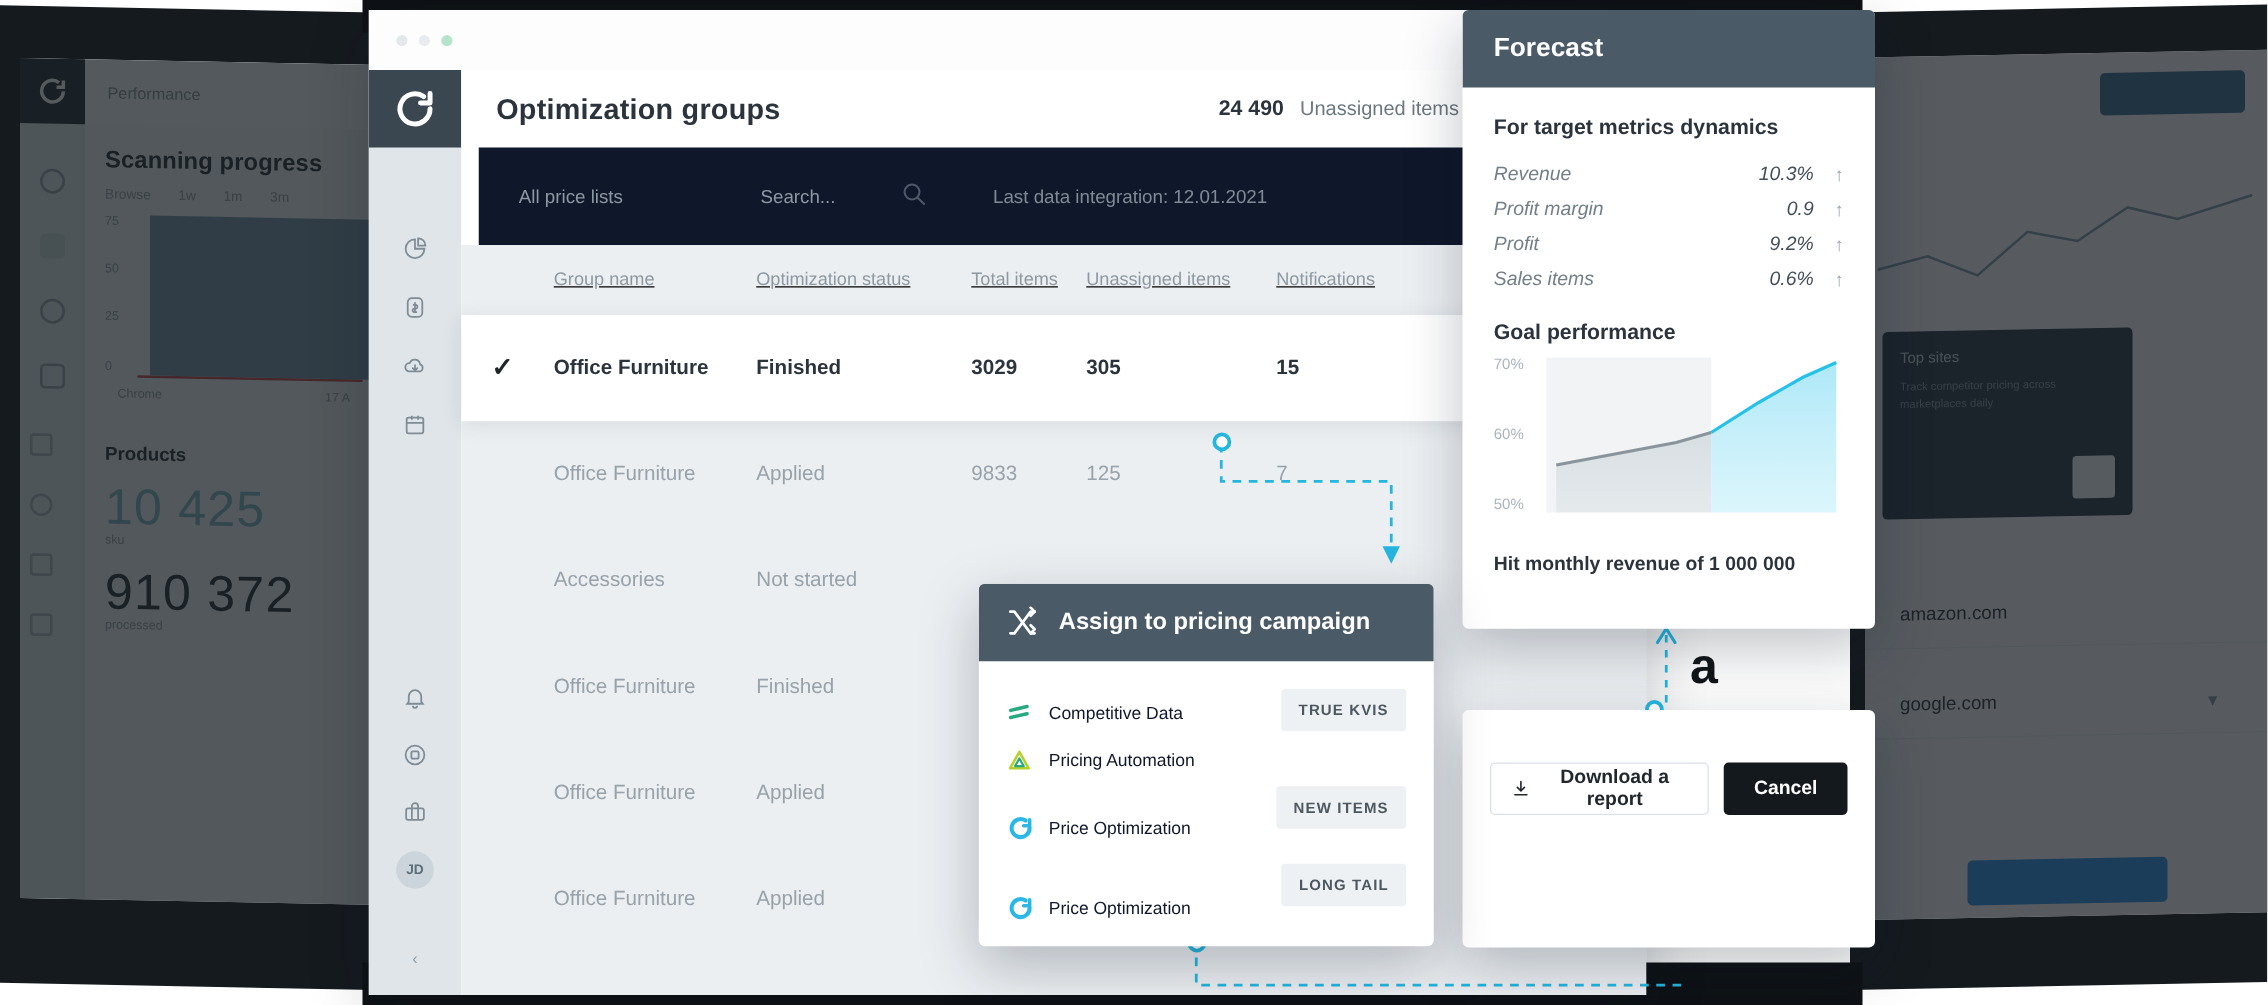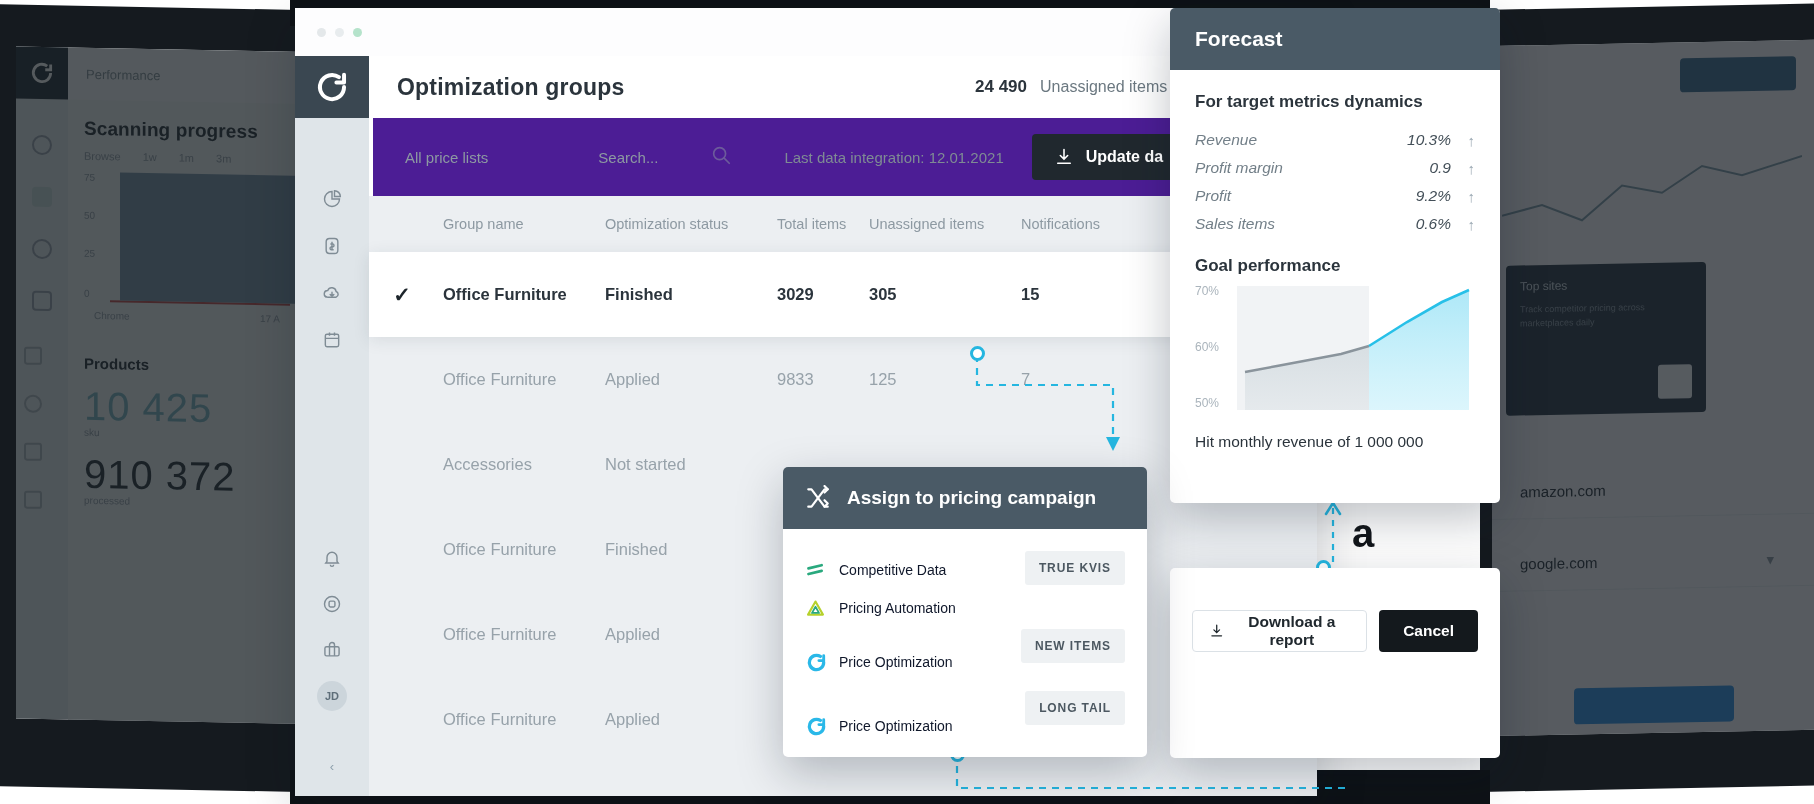--- a/index.html
+++ b/index.html
@@ -113,34 +113,34 @@
   #m-collapse { position:absolute; left:0; width:74px; height:20px; display:flex; align-items:center; justify-content:center; color:#8ea0ac; font-size:13px;}
 
   
   #m-header { position:absolute; left:74px; top:48px; right:0; height:62px; background:#ffffff; display:flex; align-items:center;justify-content:center; }
   #m-title { margin-left:28px; font-size:23px; font-weight:700; color:#2b343c; letter-spacing:.2px; }
   #m-unassigned { margin-left:auto; display:flex; align-items:baseline; gap:13px; padding-right:24px; }
   #m-unassigned .num { font-size:17px; font-weight:700; color:#2b343c; }
   #m-unassigned .txt { font-size:16px; color:#6b7880; }
 
   
-  #m-toolbar { position:absolute; left:78px; top:110px; right:0; height:78px; background:#4c1d95; display:flex; align-items:center; }
+  #m-toolbar { position:absolute; left:88px; top:110px; right:0; height:78px; background:#0f172a; display:flex; align-items:center; }
   .tb-item { font-size:15px; color:#8d99a2; }
   #tb-pricelists { margin-left:32px; }
   #tb-search { margin-left:110px; }
   #tb-searchicon { margin-left:52px; opacity:.5; }
   #tb-lastdata { margin-left:52px; color:#7f8b94; }
   #tb-update {
     margin-left:28px; height:46px; padding:0 22px; background:#20282e; color:#fff;
     font-size:16px; font-weight:700; border-radius:4px; display:flex; align-items:center; gap:12px; border:none; cursor:pointer; white-space:nowrap;
   }
 
   
   #m-table { position:absolute; left:74px; top:188px; right:0; bottom:0; background:#eceff2; }
-  #thead { display:flex; align-items:center; height:56px; padding-left:22px; }
+  #thead { display:flex; align-items:center; height:56px; padding-left:22px;text-decoration:underline; }
   #thead .th { font-size:14.5px; color:#8d99a2; }
   .c-check { width:52px; flex:0 0 52px; }
   .c-name  { width:162px; flex:0 0 162px; }
   .c-stat  { width:172px; flex:0 0 172px; }
   .c-tot   { width:92px;  flex:0 0 92px; }
   .c-unas  { width:152px; flex:0 0 152px; }
   .c-noti  { width:140px; flex:0 0 140px; }
 
   .trow { display:flex; align-items:center; height:85px; padding-left:22px; }
   .trow .cell { font-size:16.5px; color:#97a2aa; }
@@ -160,21 +160,21 @@
   #fc-head .t { font-size:21px; font-weight:700; color:#fff; }
   #fc-body { padding:22px 25px 0 25px; }
   #fc-body h4 { font-size:17px; font-weight:700; color:#2b343c; margin-bottom:14px; }
   .fc-metric { display:flex; align-items:center; height:28px;font-style:italic; }
   .fc-metric .k { font-size:15.5px; color:#727f88; }
   .fc-metric .v { margin-left:auto; font-size:15.5px; color:#434f58; }
   .fc-metric .a { width:24px; text-align:right; color:#9aa8b2; font-size:15px; }
   #fc-goal { font-size:17px; font-weight:700; color:#2b343c; margin:18px 0 6px; }
   #fc-chart { position:relative; height:136px; }
   .fc-y { position:absolute; left:0; font-size:12px; color:#aab4bc; }
-  #fc-note { font-size:15.5px; font-weight:400; color:#2b343c; margin-top:15px; }
+  #fc-note { font-size:15.5px; font-weight:700; color:#2b343c; margin-top:25px; }
 
   
   #card-repricing {
     position:absolute; left:1170px; top:568px; width:330px; height:190px;
     border-radius:5px; overflow:hidden;
     box-shadow:0 16px 46px rgba(10,25,40,.26);
     background:#ffffff;
   }
   #rp-head { height:56px; background:#4a5a66; display:flex; align-items:center; padding-left:22px; gap:14px; }
   #rp-head .t { font-size:18.5px; font-weight:700; color:#fff; }
@@ -370,26 +370,20 @@
     <div id="m-toolbar">
       <span class="tb-item" id="tb-pricelists">All price lists</span>
       <span class="tb-item" id="tb-search">Search...</span>
       <span id="tb-searchicon">
         <svg width="22" height="22" viewBox="0 0 24 24" fill="none" stroke="#8d99a2" stroke-width="1.8" stroke-linecap="round">
           <circle cx="10.5" cy="10.5" r="6.5"></circle>
             <path d="M15.4 15.4L21 21"></path>
         </svg>
       </span>
       <span class="tb-item" id="tb-lastdata">Last data integration: 12.01.2021</span>
-      <button id="tb-update">
-        <svg width="20" height="20" viewBox="0 0 24 24" fill="none" stroke="#fff" stroke-width="1.9" stroke-linecap="round">
-          <path d="M12 3v11M7.6 10.2L12 14.5l4.4-4.3M4.5 19.5h15"></path>
-        </svg>
-        <span>Update da</span>
-      </button>
     </div>
 
     <div id="m-table">
       <div id="thead">
         <div class="c-check"></div>
         <div class="th c-name">Group name</div>
         <div class="th c-stat">Optimization status</div>
         <div class="th c-tot">Total items</div>
         <div class="th c-unas">Unassigned items</div>
         <div class="th c-noti">Notifications</div>

